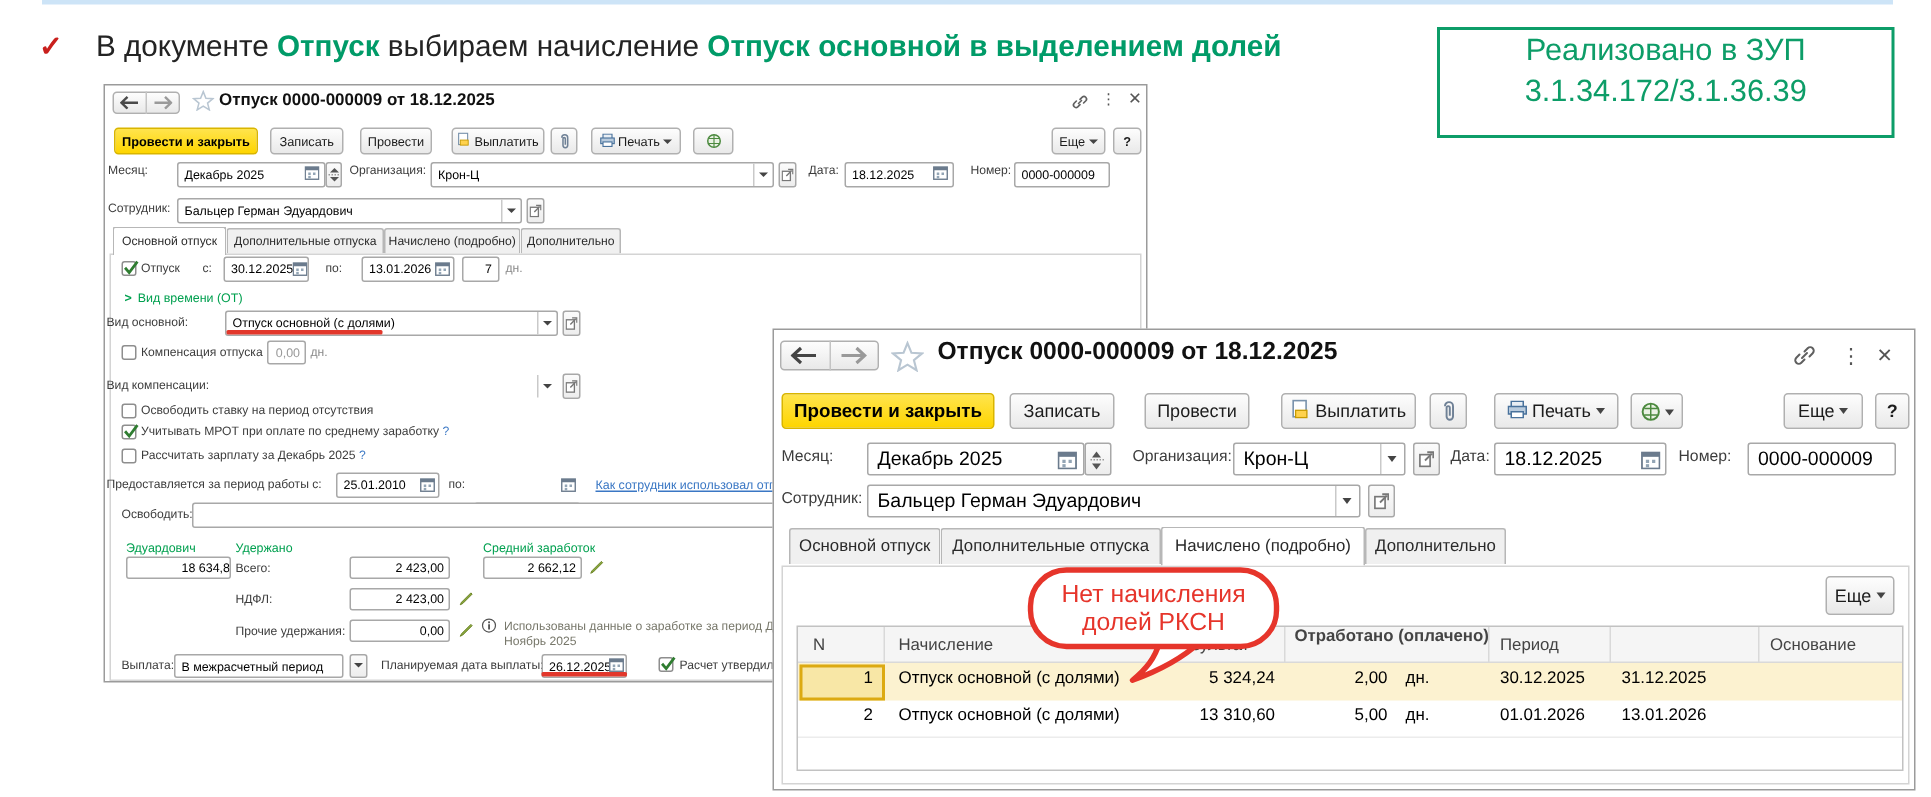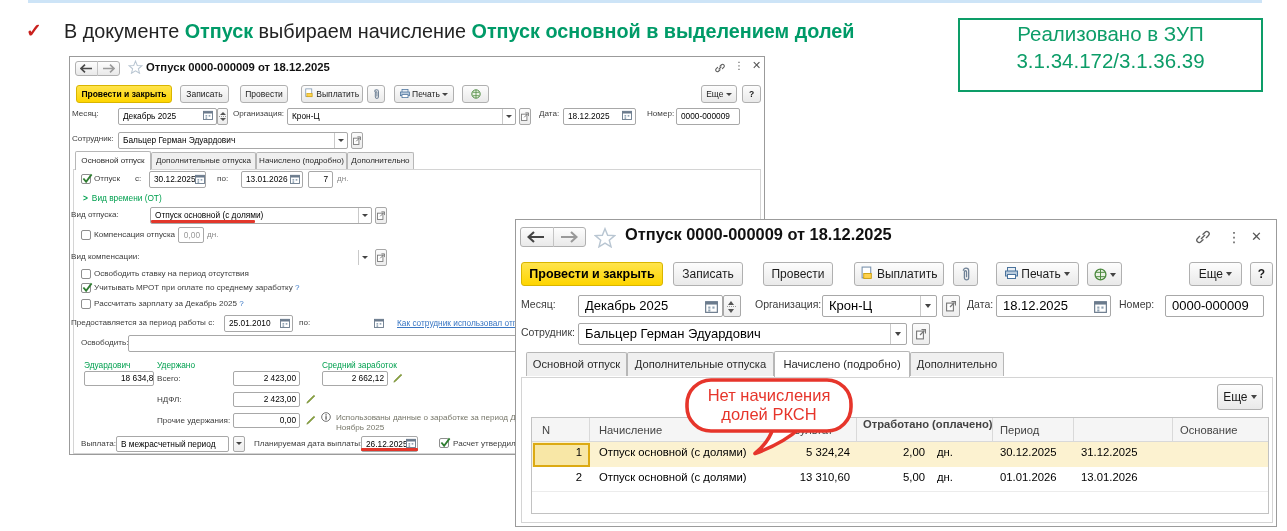--- a/index.html
+++ b/index.html
@@ -167,21 +167,21 @@
       <rect x="0.6" y="1.6" width="10.8" height="2.6" fill="#6b7b8d"></rect>
       <rect x="3" y="6" width="2" height="2" fill="#93a5b5"></rect>
       <rect x="6.8" y="6" width="2" height="2" fill="#93a5b5"></rect>
       <rect x="3" y="8.7" width="2" height="2" fill="#93a5b5"></rect>
     </svg>
   <div class="fld" style="left:238px; top:114px; width:25px; height:17px; line-height:15px; text-align:right; padding-right:4px;">7</div>
   <div class="lbl" style="left:267px; top:117px; color:#8a8a8a;">дн.</div>
 
   <div class="glbl" style="left:13px; top:136px;"><span style="font-weight:bold; margin-right:4px;">&gt;</span>Вид времени (ОТ)</div>
 
-  <div class="lbl" style="left:1px; top:153px;">Вид отпуска:</div>
+  <div class="lbl" style="left:1px; top:153px;">Вид основной:</div>
   <div class="fld" style="left:80px; top:150px; width:222px; height:17px; line-height:15px; padding-left:4px;">Отпуск основной (с долями)</div>
   <div class="abs" style="left:288px; top:151px; width:1px; height:15px; background:#c9c9c9;"></div>
   <div class="tri" style="left:292px; top:157px; border-left-width:3px; border-right-width:3px; border-top-width:3.5px;"></div>
   <div class="ddbox" style="left:305px; top:150px; width:12px; height:17px;"></div>
   <svg class="abs" style="left:307px; top:154px;" width="8" height="9" viewBox="0 0 10 11">
       <rect x="0.6" y="2.6" width="6.8" height="7.8" fill="#fff" stroke="#777" stroke-width="1.1"></rect>
       <path d="M4 6.5 L8.5 2 M5.5 1 h4 v4" stroke="#777" stroke-width="1.2" fill="none"></path>
     </svg>
   <div class="redline" style="left:81px; top:163px; width:104px; height:2.5px;"></div>
 

